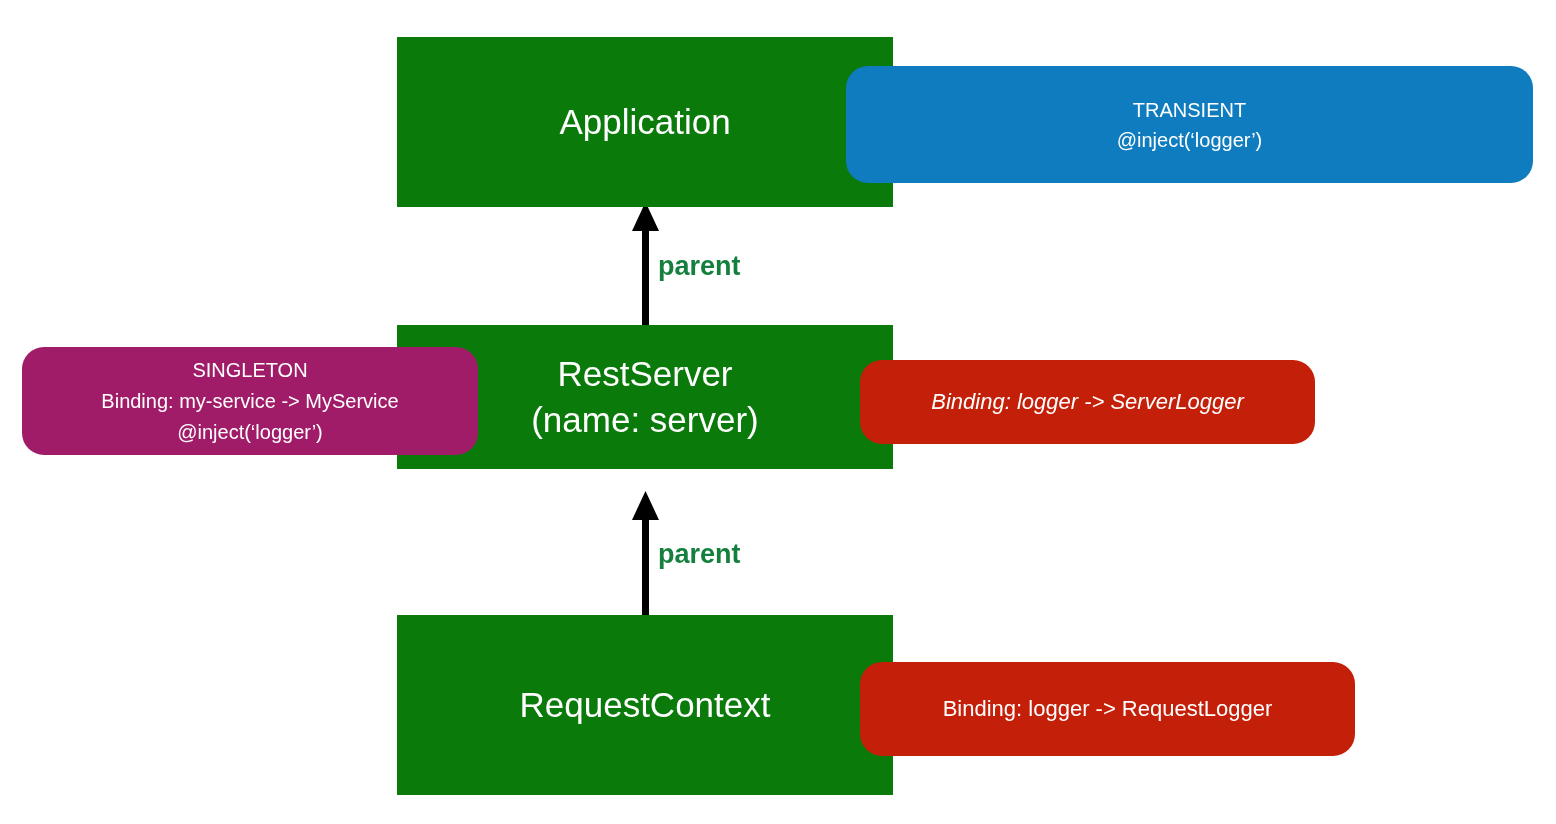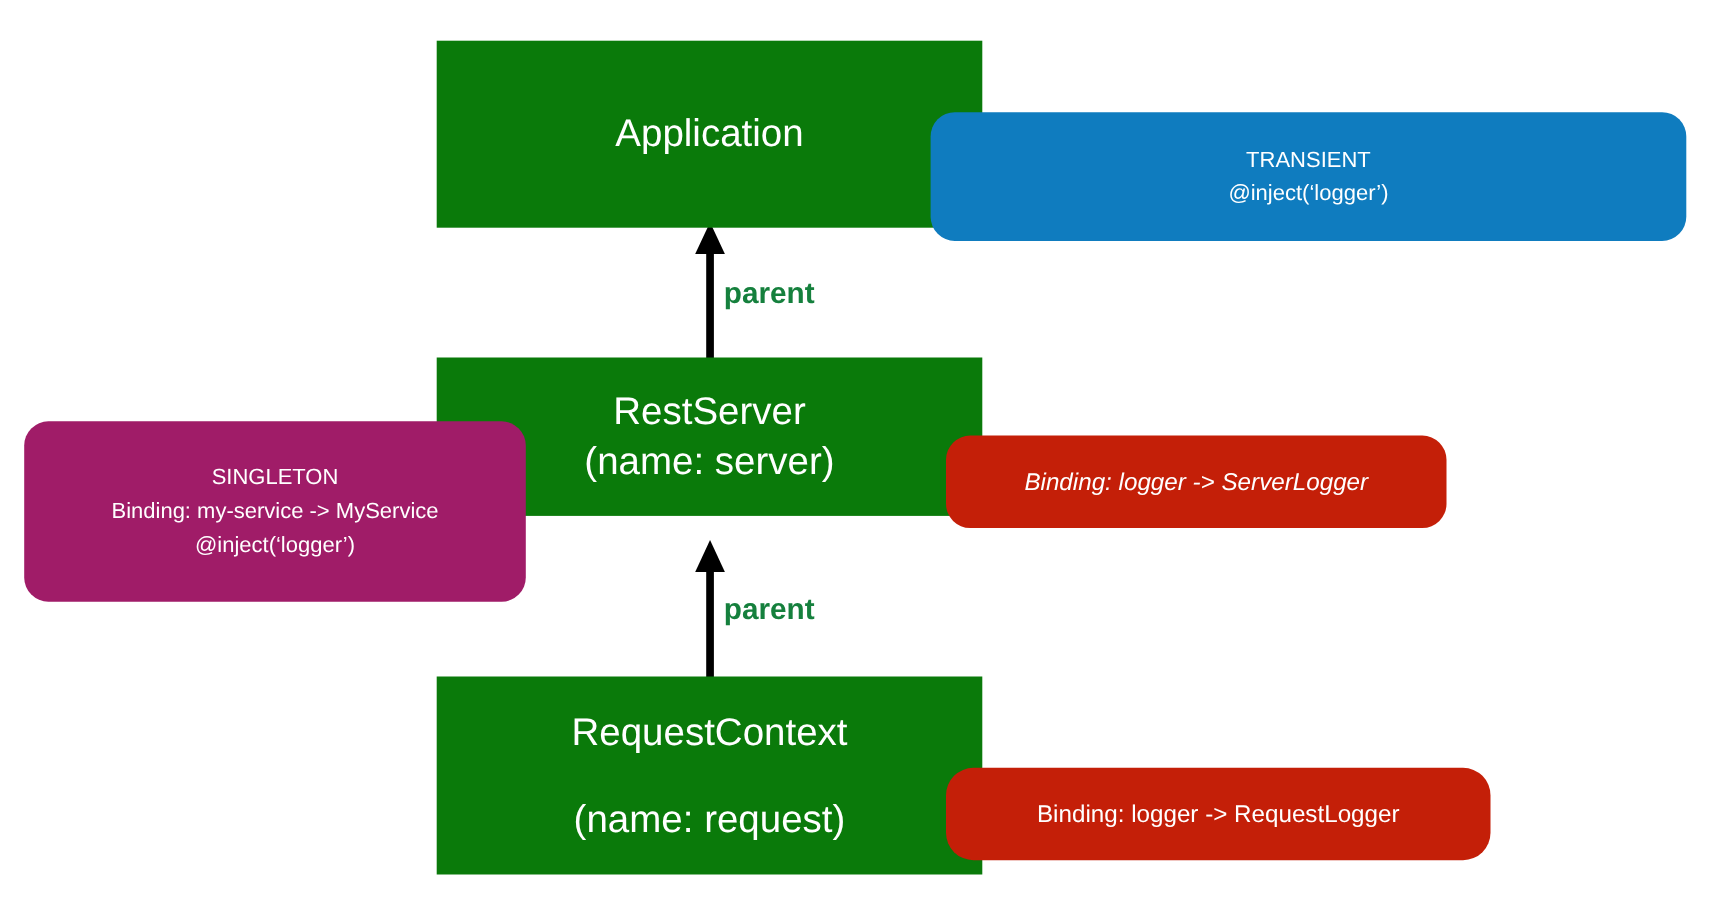--- a/index.html
+++ b/index.html
@@ -51,57 +51,55 @@
     position: absolute;
     box-sizing: border-box;
     color: #ffffff;
     display: flex;
     flex-direction: column;
     align-items: center;
     justify-content: center;
     text-align: center;
     border-radius: 22px;
     padding: 4px 14px;
-    margin-top: 36px;
   }
   .badge-line { display: block; white-space: nowrap; }
 
   
   #badge-transient {
     left: 846px; top: 66px; width: 687px; height: 117px;
     background: #0f7cbf;
     font-size: 20px;
     line-height: 30px;
     z-index: 3;
   }
 
   
   #badge-singleton {
-    left: 22px; top: 347px; width: 456px; height: 164px;
+    left: 22px; top: 347px; width: 456px; height: 108px;
     background: #a01c68;
     font-size: 20px;
     line-height: 31px;
     z-index: 3;
   }
 
   
   #badge-server-logger {
     left: 860px; top: 360px; width: 455px; height: 84px;
     background: #c41f08;
     font-size: 22px;
     line-height: 30px;
     z-index: 3;
   }
   #badge-request-logger {
-    left: 860px; top: 662px; width: 495px; height: 84px;
+    left: 860px; top: 662px; width: 495px; height: 94px;
     background: #c41f08;
     font-size: 22px;
     line-height: 30px;
     z-index: 3;
-    border-radius: 25px;
   }
 
   
   .arrow-group { position: absolute; z-index: 1; }
   #arrow-app-parent    { left: 625px; top: 200px; width: 44px; height: 132px; }
   #arrow-server-parent { left: 625px; top: 489px; width: 44px; height: 132px; }
 
   .edge-label {
     position: absolute;
     color: #15803d;
@@ -137,21 +135,20 @@
     <span class="ctx-line">Application</span>
   </div>
 
   <div class="ctx-box" id="ctx-restserver" style="background: rgb(10, 122, 10);">
     <span class="ctx-line">RestServer</span>
     <span class="ctx-line">(name: server)</span>
   </div>
 
   <div class="ctx-box" id="ctx-requestctx" style="background: rgb(10, 122, 10);">
     <span class="ctx-line">RequestContext</span>
-    <span class="ctx-line">(name: request)</span>
   </div>
 
   <div class="edge-label" id="label-parent-1">parent</div>
   <div class="edge-label" id="label-parent-2">parent</div>
 
   <div class="badge" id="badge-transient" style="background: rgb(15, 124, 191);">
     <span class="badge-line">TRANSIENT</span>
     <span class="badge-line">@inject(‘logger’)</span>
   </div>
 

